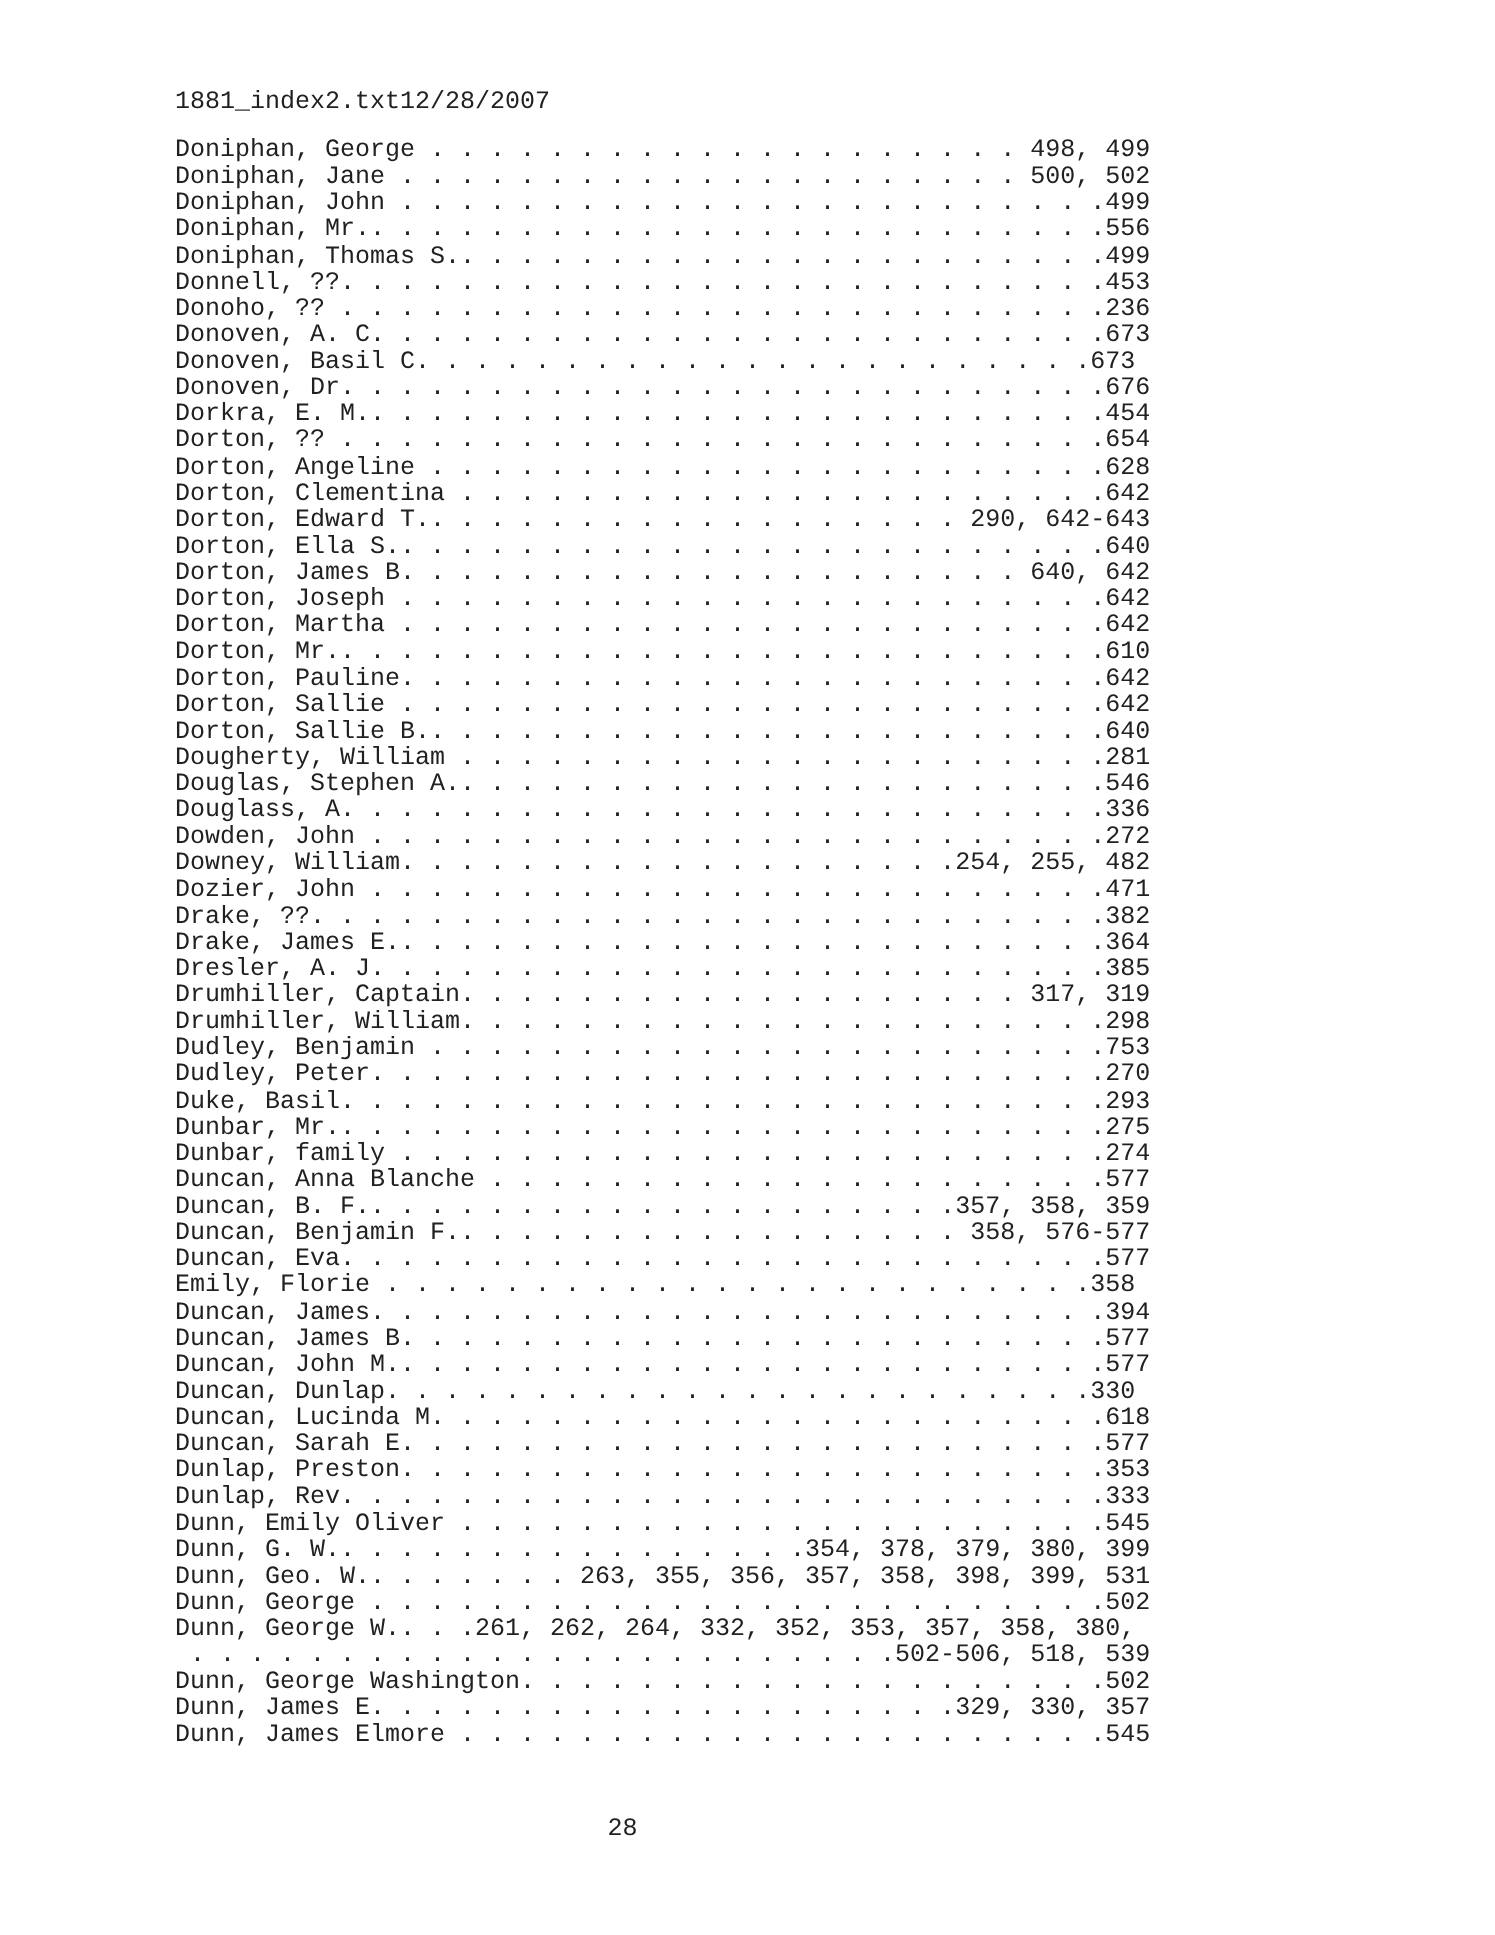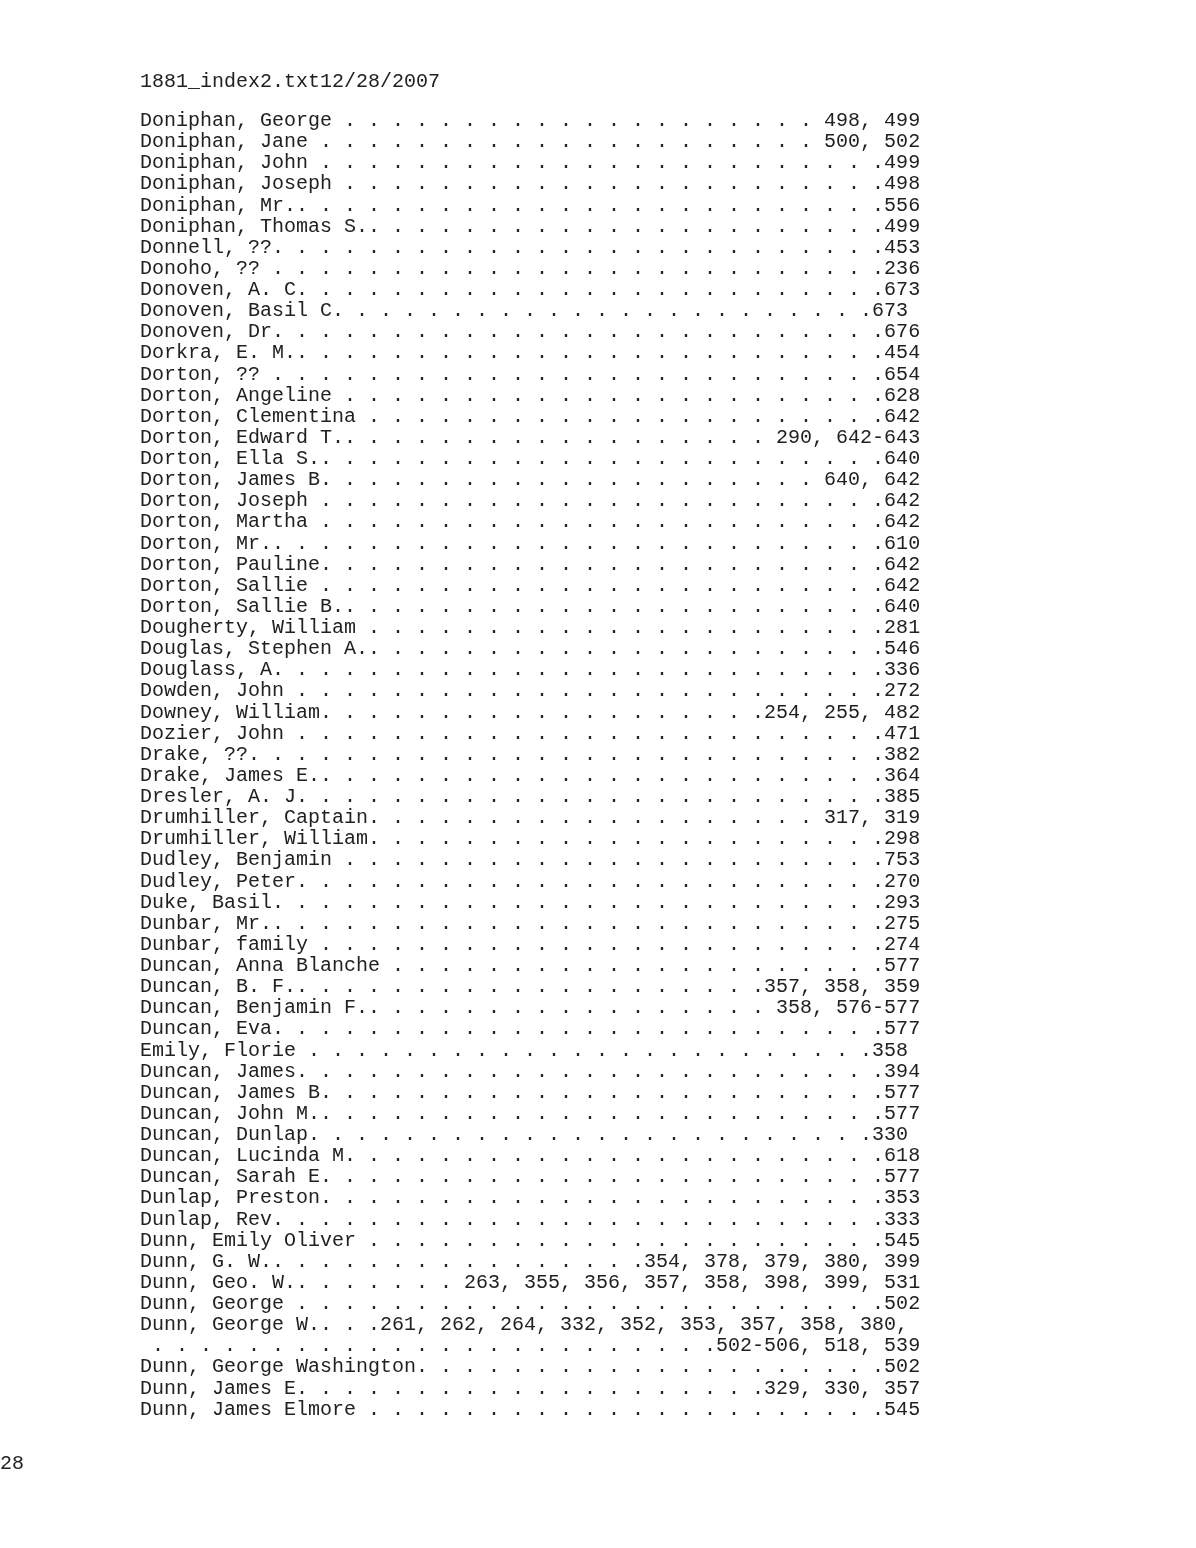--- a/index.html
+++ b/index.html
@@ -36,39 +36,39 @@
   }
   .content .line {
     white-space: pre;
     height: 21.13px;
   }
   .footer {
     position: absolute;
     left: 0;
     top: 1453px;
     width: 996px;
+    text-align: center;
     font-size: 20px;
     line-height: 21.13px;
   }
 </style>
 </head>
 <body>
 
 <div class="page">
 
   <div class="header">
     <span>1881_index2.txt</span>
     <span>12/28/2007</span>
   </div>
 
   <div class="content">
       <div class="line">Doniphan, George . . . . . . . . . . . . . . . . . . . . 498, 499</div>
       <div class="line">Doniphan, Jane . . . . . . . . . . . . . . . . . . . . . 500, 502</div>
       <div class="line">Doniphan, John . . . . . . . . . . . . . . . . . . . . . . . .499</div>
-      <div class="line">Doniphan, Joseph . . . . . . . . . . . . . . . . . . . . . . .498</div>
       <div class="line">Doniphan, Mr.. . . . . . . . . . . . . . . . . . . . . . . . .556</div>
       <div class="line">Doniphan, Thomas S.. . . . . . . . . . . . . . . . . . . . . .499</div>
       <div class="line">Donnell, ??. . . . . . . . . . . . . . . . . . . . . . . . . .453</div>
       <div class="line">Donoho, ?? . . . . . . . . . . . . . . . . . . . . . . . . . .236</div>
       <div class="line">Donoven, A. C. . . . . . . . . . . . . . . . . . . . . . . . .673</div>
       <div class="line">Donoven, Basil C. . . . . . . . . . . . . . . . . . . . . . .673</div>
       <div class="line">Donoven, Dr. . . . . . . . . . . . . . . . . . . . . . . . . .676</div>
       <div class="line">Dorkra, E. M.. . . . . . . . . . . . . . . . . . . . . . . . .454</div>
       <div class="line">Dorton, ?? . . . . . . . . . . . . . . . . . . . . . . . . . .654</div>
       <div class="line">Dorton, Angeline . . . . . . . . . . . . . . . . . . . . . . .628</div>

